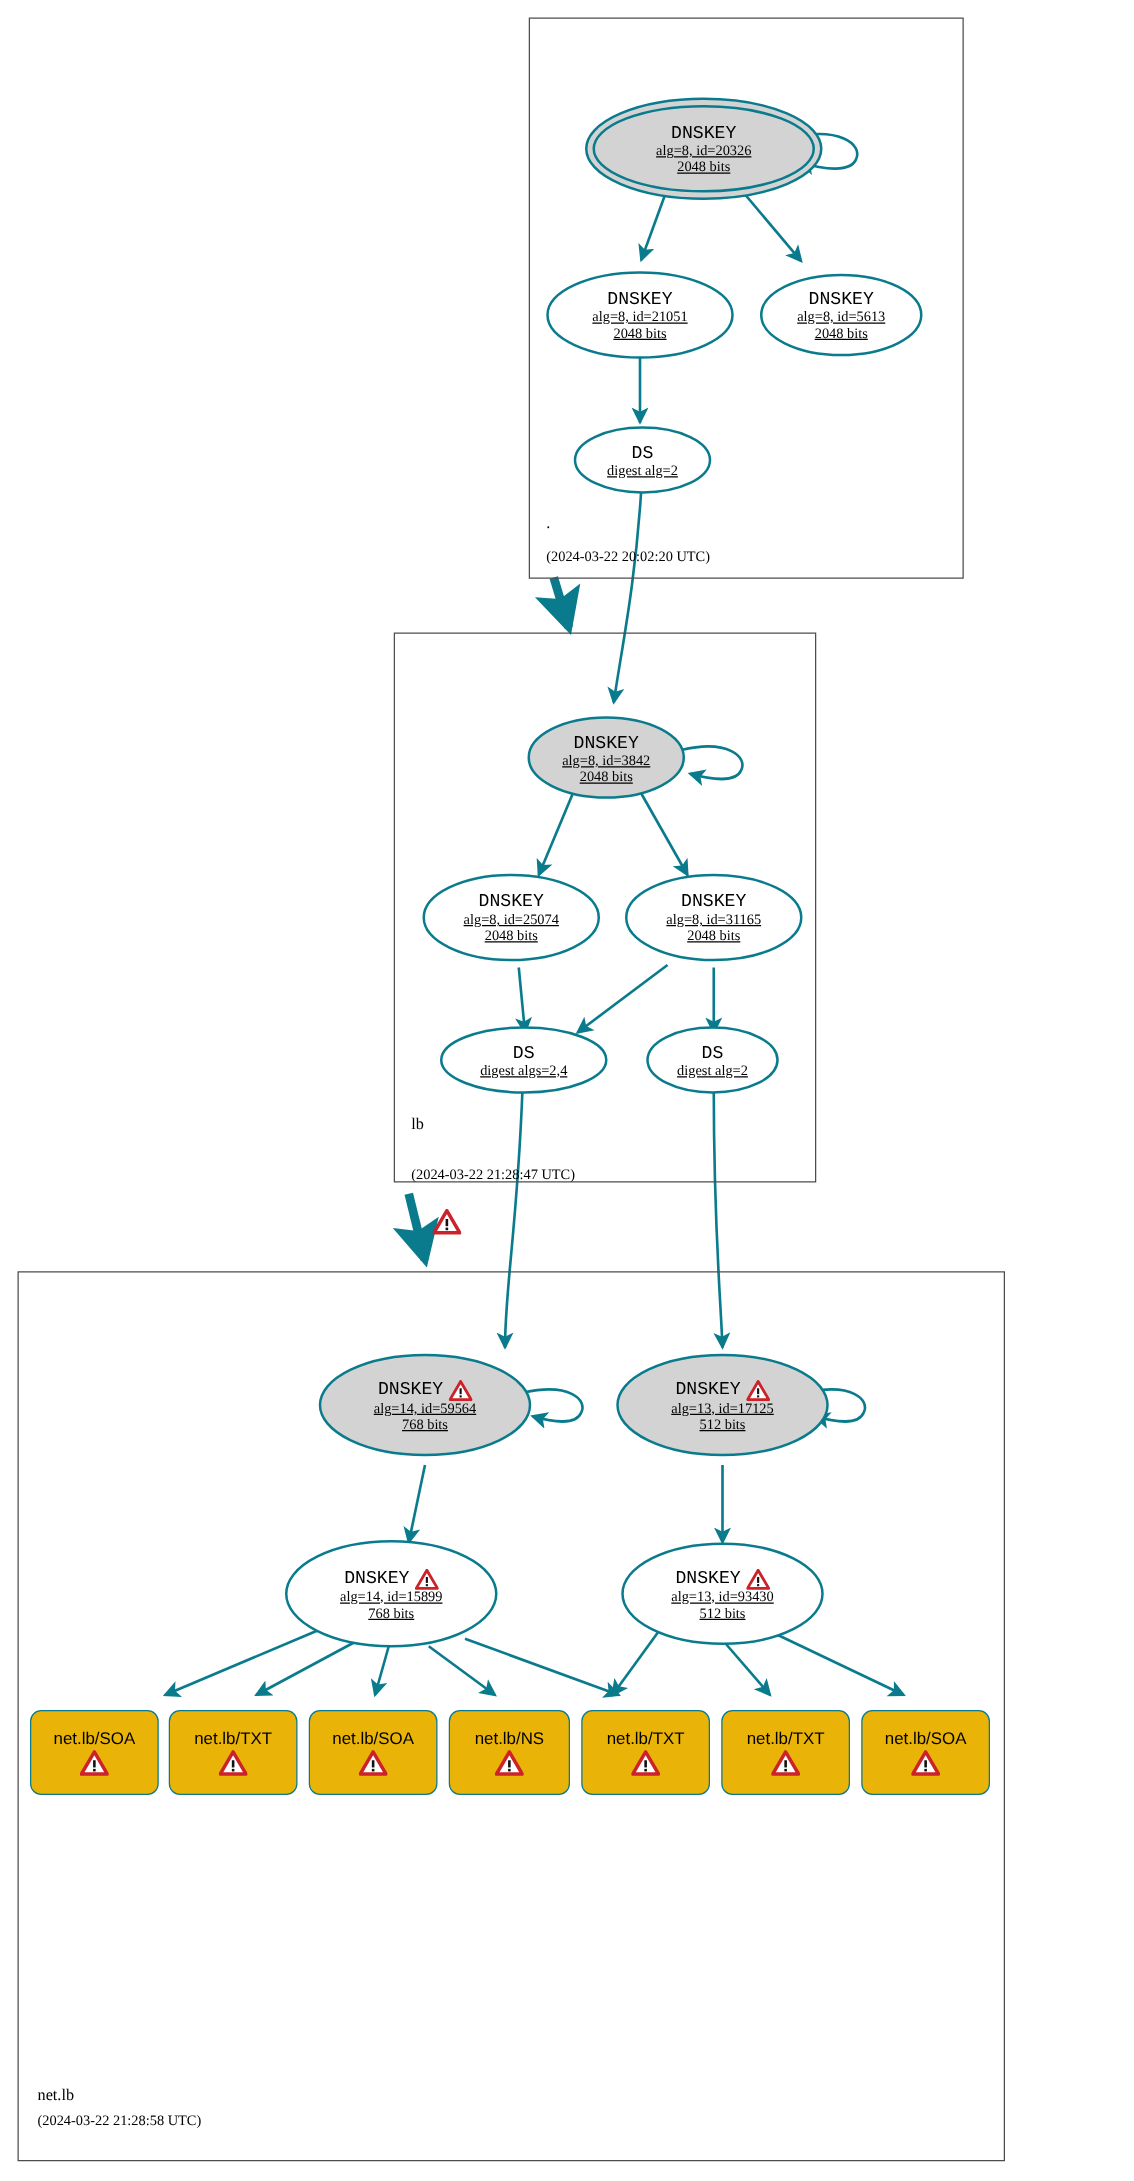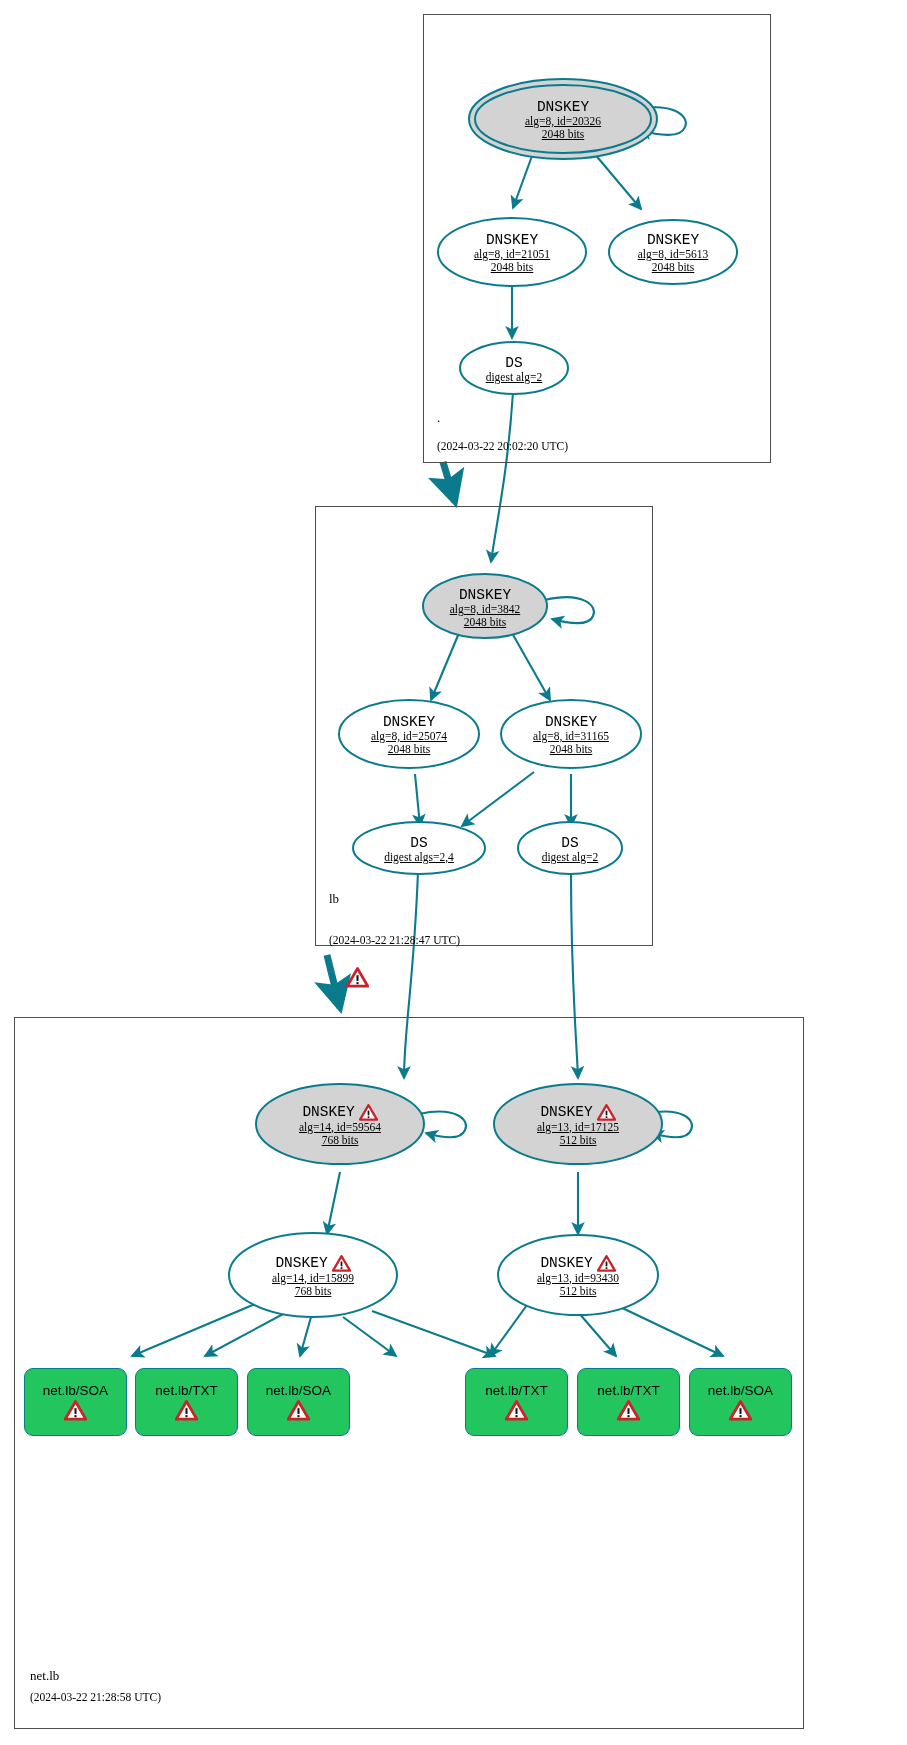--- a/index.html
+++ b/index.html
@@ -9,21 +9,21 @@
   svg.layer{position:absolute;left:0;top:0;width:907px;height:1745px;overflow:visible;}
   .zone-box{position:absolute;border:1px solid #4d4d4d;background:transparent;box-sizing:border-box;}
   .zone-label{position:absolute;font-family:"Liberation Serif",serif;font-size:13px;color:#000;white-space:nowrap;}
   .zone-ts{position:absolute;font-family:"Liberation Serif",serif;font-size:11.5px;color:#000;white-space:nowrap;}
   .node{position:absolute;display:flex;flex-direction:column;align-items:center;justify-content:center;
         box-sizing:border-box;text-align:center;}
   .node .l1{font-family:Liberation Mono, monospace;font-size:14.5px;line-height:16px;color:#000;
             display:flex;align-items:center;gap:4px;}
   .node .l2,.node .l3{font-family:"Liberation Serif",serif;font-size:11.5px;line-height:13px;color:#000;text-decoration:underline;}
   .rrbox{position:absolute;box-sizing:border-box;border:1.6px solid #0a7b8c;border-radius:9px;
-         background:#22c55e;display:flex;flex-direction:column;align-items:center;justify-content:center;gap:2px;}
+         background:#eab308;display:flex;flex-direction:column;align-items:center;justify-content:center;gap:2px;}
   .rrbox .rlabel{font-family:"Liberation Sans",sans-serif;font-size:13.5px;color:#000;line-height:15px;}
   .warn{display:inline-block;position:relative;}
   .warn svg{display:block;}
 </style>
 </head>
 <body>
 
 <div id="stage">
 
   <svg class="layer" viewBox="0 0 907 1745">
@@ -287,20 +287,30 @@
     <div class="rlabel">net.lb/SOA</div>
     <span class="warn">
       <svg width="23" height="21" viewBox="0 0 20 18">
           <path d="M10 1.2 L19 16.6 L1 16.6 Z" fill="#ffffff" stroke="#cc2229" stroke-width="2.4" stroke-linejoin="round"></path>
           <rect x="9.1" y="7" width="1.8" height="5" fill="#111"></rect>
           <rect x="9.1" y="13" width="1.8" height="1.8" fill="#111"></rect>
         </svg>
     </span>
   </div>
 
+  <div class="rrbox" style="left:359px;top:1368px;width:97px;height:68px;">
+    <div class="rlabel">net.lb/NS</div>
+    <span class="warn">
+      <svg width="23" height="21" viewBox="0 0 20 18">
+          <path d="M10 1.2 L19 16.6 L1 16.6 Z" fill="#ffffff" stroke="#cc2229" stroke-width="2.4" stroke-linejoin="round"></path>
+          <rect x="9.1" y="7" width="1.8" height="5" fill="#111"></rect>
+          <rect x="9.1" y="13" width="1.8" height="1.8" fill="#111"></rect>
+        </svg>
+    </span>
+  </div>
 
   <div class="rrbox" style="left:465px;top:1368px;width:103px;height:68px;">
     <div class="rlabel">net.lb/TXT</div>
     <span class="warn">
       <svg width="23" height="21" viewBox="0 0 20 18">
           <path d="M10 1.2 L19 16.6 L1 16.6 Z" fill="#ffffff" stroke="#cc2229" stroke-width="2.4" stroke-linejoin="round"></path>
           <rect x="9.1" y="7" width="1.8" height="5" fill="#111"></rect>
           <rect x="9.1" y="13" width="1.8" height="1.8" fill="#111"></rect>
         </svg>
     </span>

